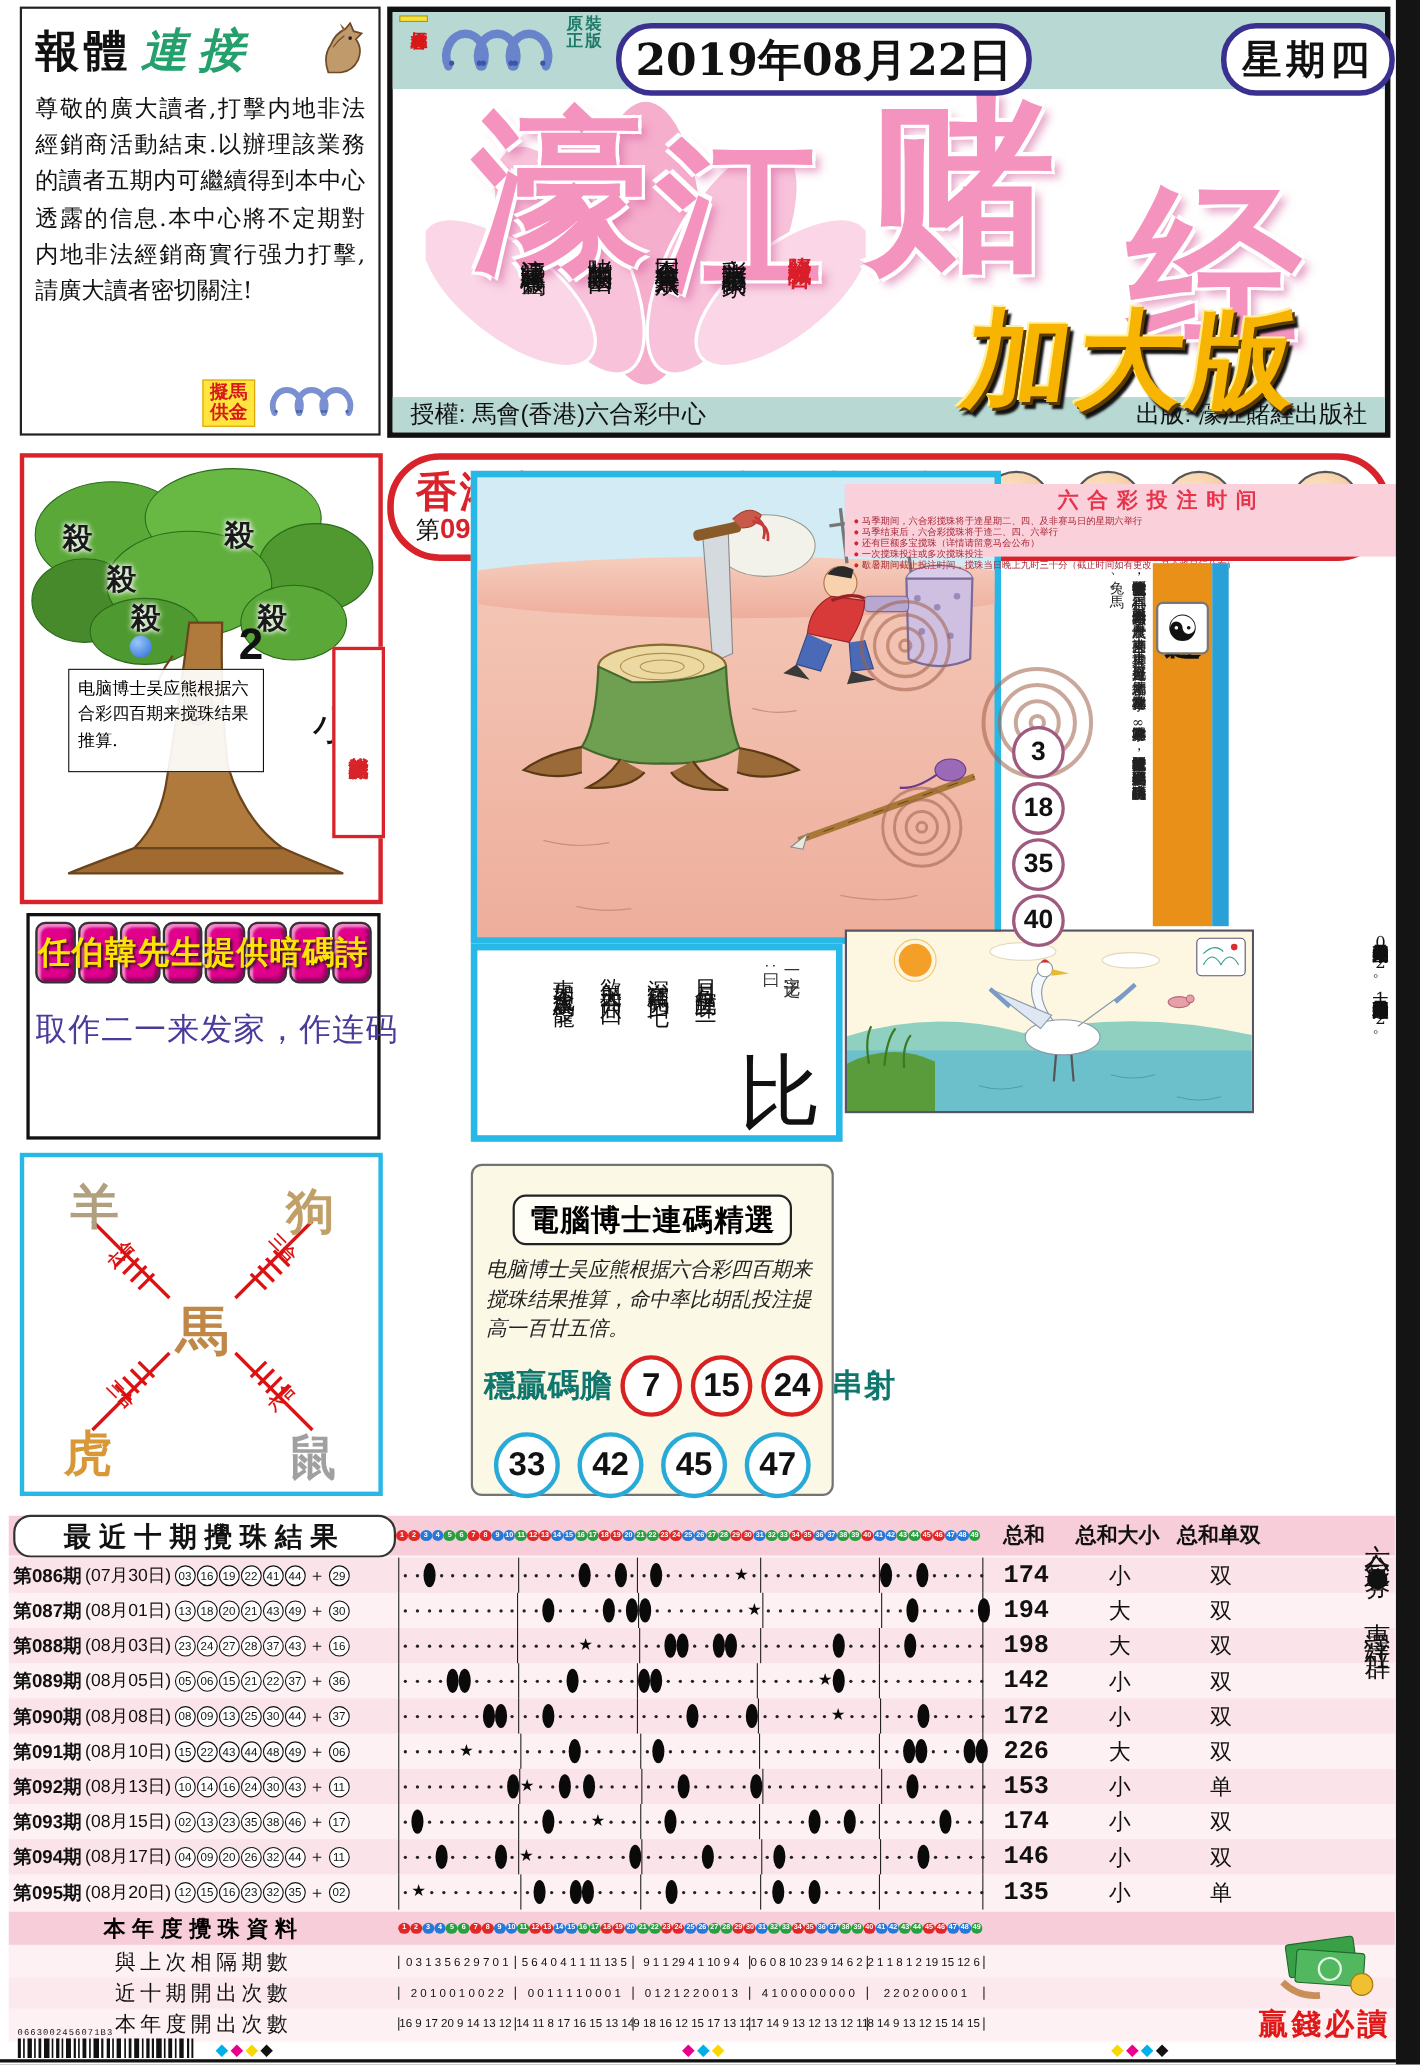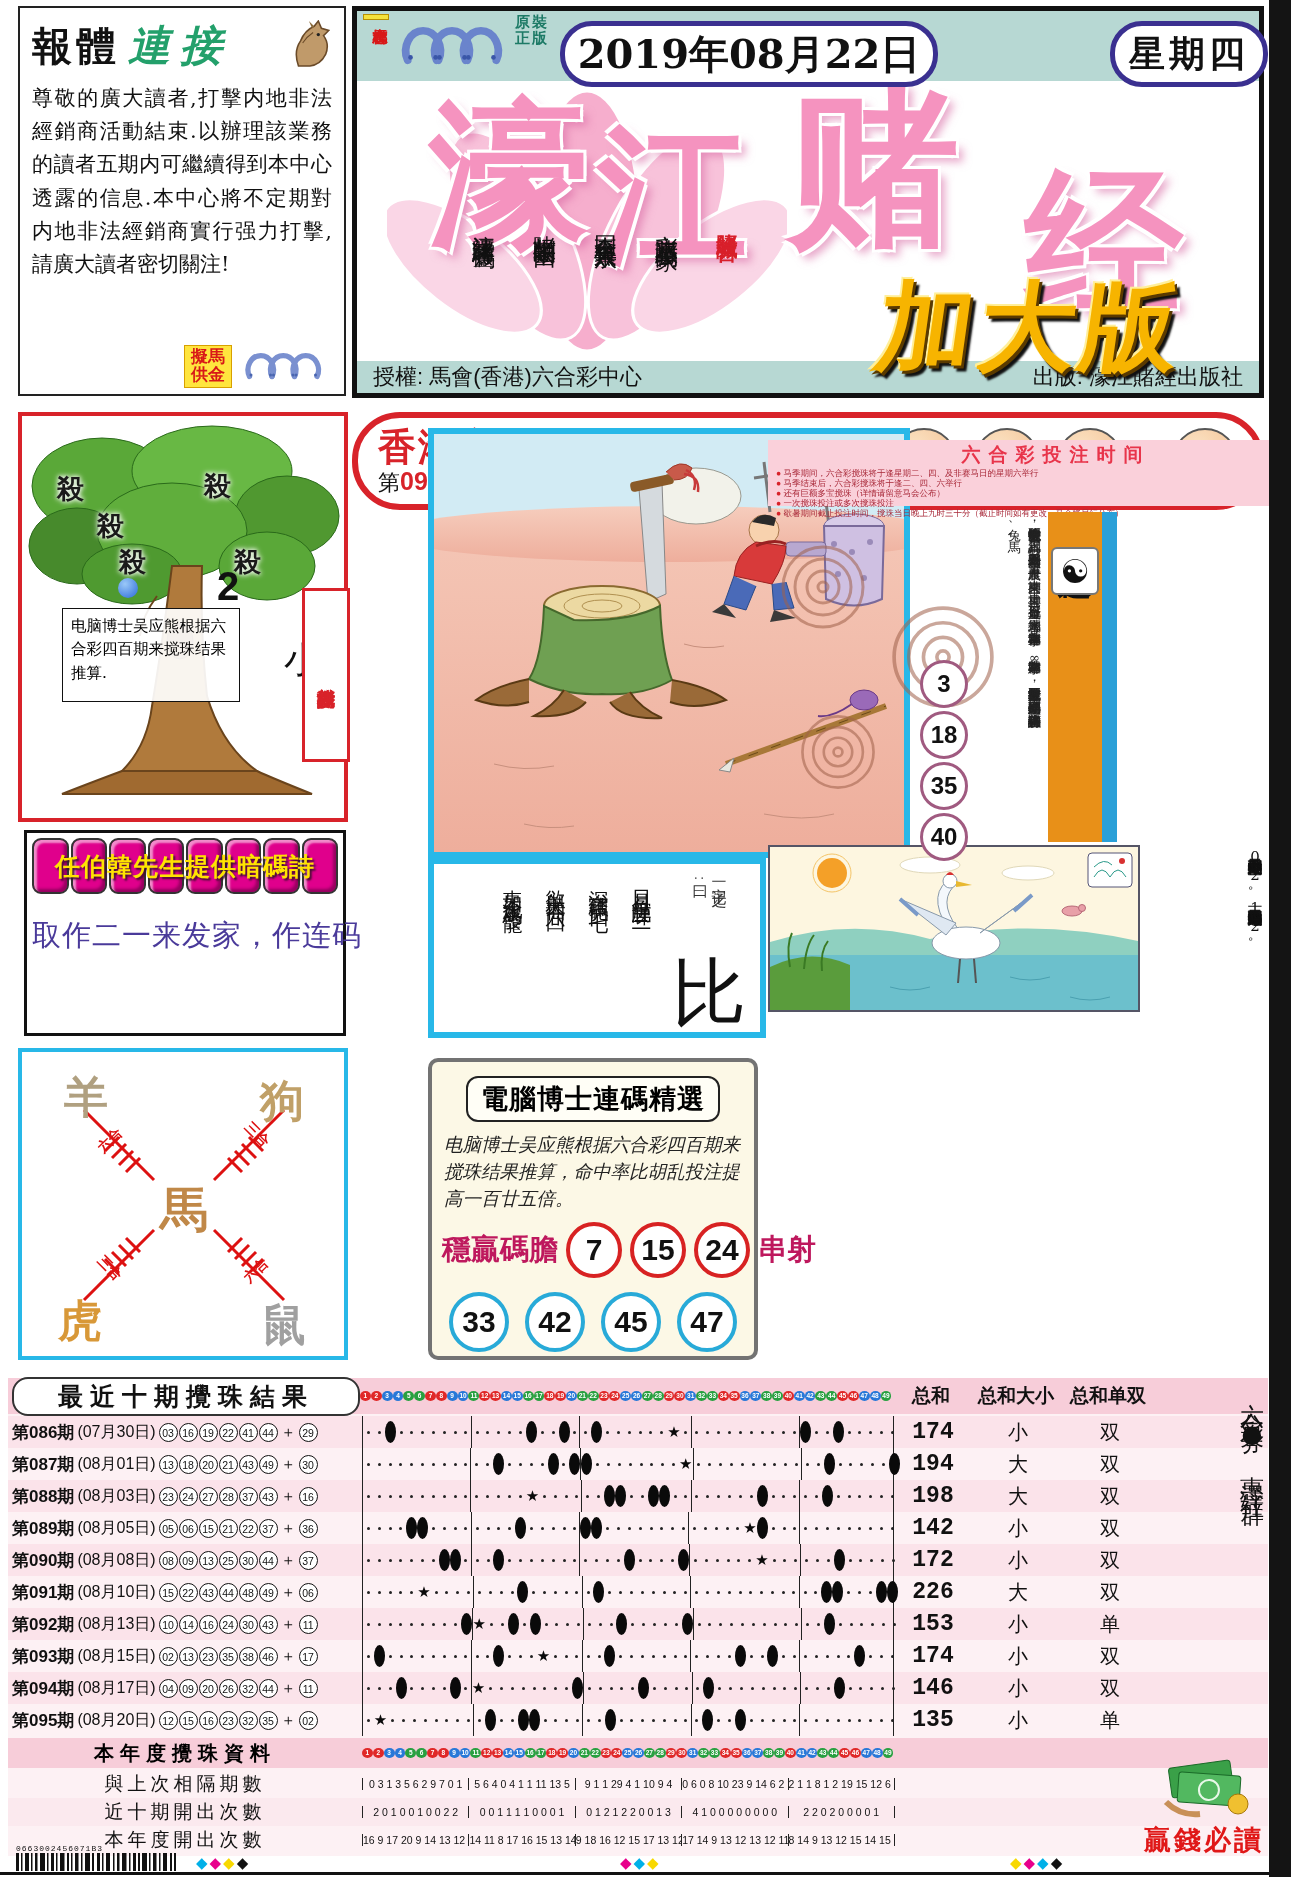--- a/index.html
+++ b/index.html
@@ -111,36 +111,36 @@
   #cranebox{left:768px;top:845px;width:372px;height:167px;border:2px solid #556;box-sizing:border-box;}
   #cranetext{left:1150px;top:848px;width:116px;height:166px;writing-mode:vertical-rl;text-orientation:upright;
              font-family:"DejaVu Serif",serif;font-size:15px;line-height:1.55;color:#111;}
 
   
   #poembox{left:24px;top:830px;width:322px;height:206px;border:3px solid #111;box-sizing:border-box;background:#fff;padding:5px;}
   #poem-banner{position:relative;height:56px;display:flex;gap:2px;}
   .tile{flex:1;background:#e0008c;border-radius:9px;border:2px solid #333;
         box-shadow:inset 3px 3px 2px rgba(255,255,255,.55),inset -3px -3px 3px rgba(90,0,60,.55);}
   #poem-banner .bn-text{position:absolute;left:0;top:0;width:100%;height:100%;display:flex;align-items:center;
-        justify-content:center;color:#ffe400;font-weight:bold;font-size:25px;letter-spacing:1px;
+        justify-content:center;color:#ffe400;font-weight:bold;font-size:29px;letter-spacing:1px;
         text-shadow:2px 2px 2px #401030;white-space:nowrap;}
   .poem-line{font-family:"DejaVu Serif",serif;font-size:29px;color:#4a3a9a;letter-spacing:1px;margin-top:22px;text-align:center;white-space:nowrap;}
 
   
   #zodiac{left:18px;top:1048px;width:330px;height:312px;border:4px solid #28b8e8;box-sizing:border-box;background:#fff;}
   .animal{position:absolute;font-family:"DejaVu Serif",serif;font-weight:bold;z-index:2;}
 
   
-  #doctor{left:428px;top:1058px;width:330px;height:302px;background:#fcf8e6;border:4px solid #737373;
-          border-radius:10px;box-sizing:border-box;padding:12px 10px;}
+  #doctor{left:428px;top:1058px;width:330px;height:302px;background:#fcf8e6;border:2px solid #737373;
+          border-radius:10px;box-sizing:border-box;padding:24px 10px;}
   #doc-title{width:250px;margin:2px auto 0;background:#fffef6;border:2.5px solid #222;border-radius:12px;
              text-align:center;font-family:"DejaVu Serif",serif;font-weight:bold;font-size:27px;letter-spacing:1px;padding:3px 0;}
   .doc-body{font-family:"DejaVu Serif",serif;font-style:italic;font-size:18.5px;color:#222;margin:10px 2px 0;line-height:1.45;}
   .doc-row{display:flex;align-items:center;gap:8px;margin-top:10px;}
-  .doc-label{font-family:"DejaVu Serif",serif;font-weight:bold;font-size:29px;color:#be185d;white-space:nowrap;}
+  .doc-label{font-family:"DejaVu Serif",serif;font-weight:bold;font-size:29px;color:#0f766e;white-space:nowrap;}
   .pick{width:48px;height:48px;border-radius:50%;background:#fff;border:4px solid #d82222;display:flex;
         align-items:center;justify-content:center;font-weight:bold;font-size:30px;color:#111;flex:0 0 auto;}
   .chain{width:52px;height:52px;border-radius:50%;background:#fff;border:4px solid #28aad8;display:flex;
          align-items:center;justify-content:center;font-weight:bold;font-size:30px;color:#111;flex:0 0 auto;}
   #chain-row{justify-content:center;gap:16px;margin-top:14px;}
 
   
   #results{left:8px;top:1378px;width:1260px;height:478px;background:#fdf1f4;}
   .thead{position:absolute;left:0;top:0;width:100%;height:36px;background:#f7cdd9;display:flex;align-items:center;}
   .ttitle{margin-left:4px;width:348px;box-sizing:border-box;background:#fff;border:2px solid #333;border-radius:16px;

